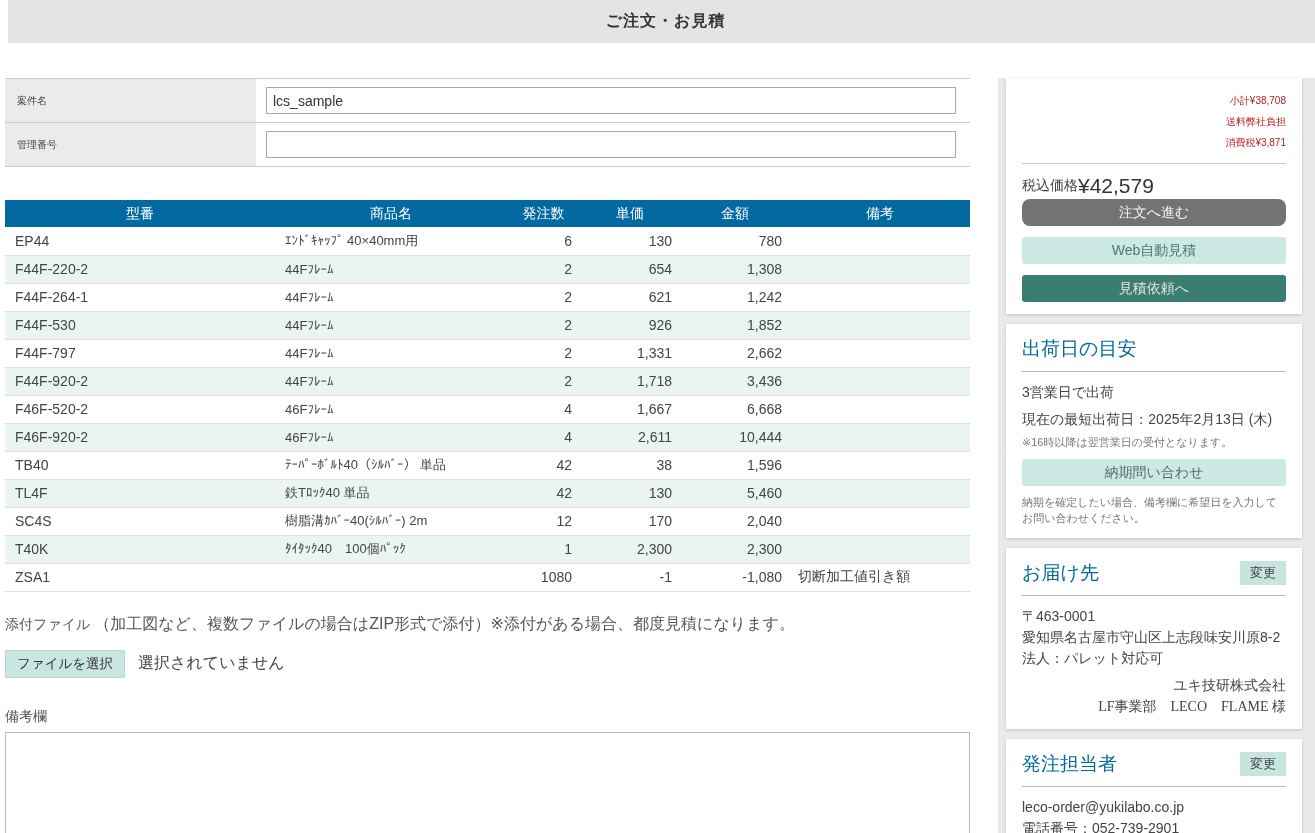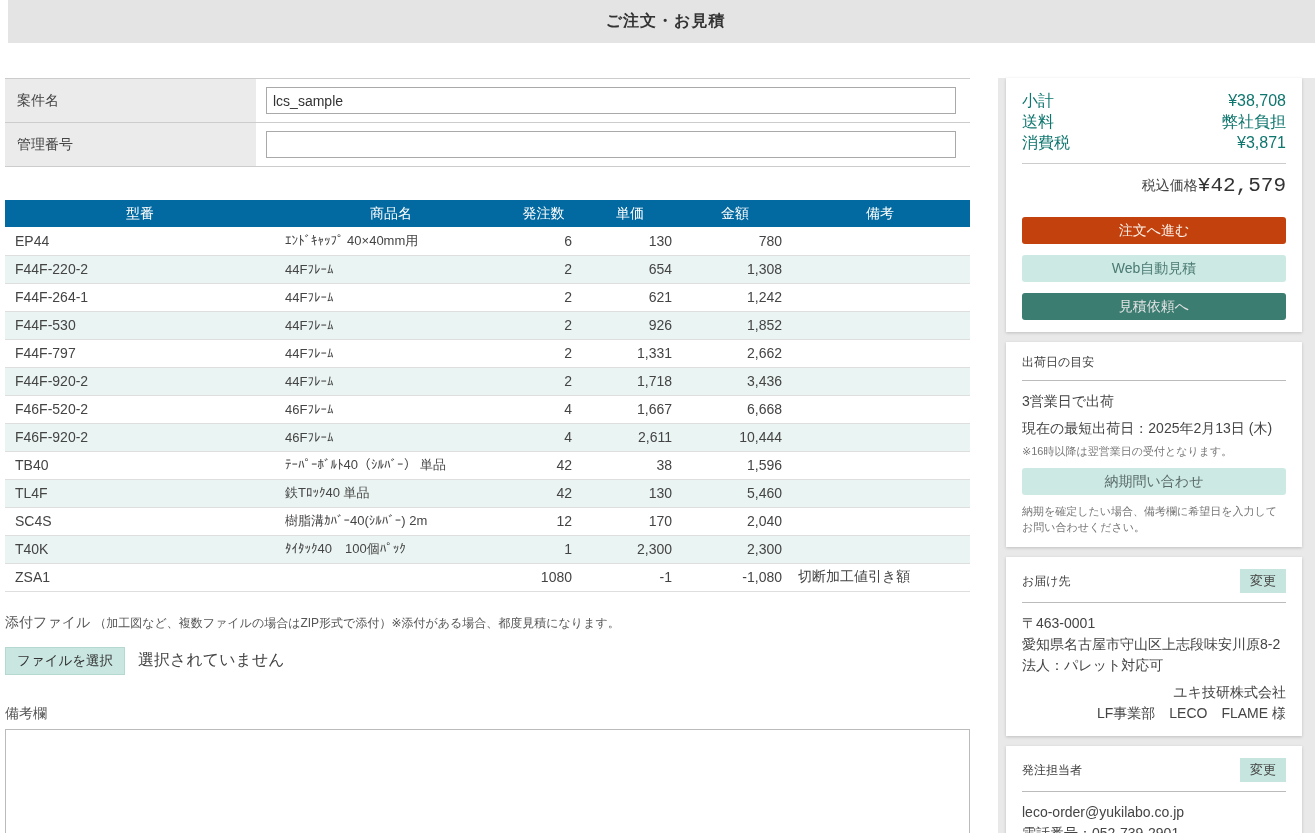--- a/index.html
+++ b/index.html
@@ -18,21 +18,21 @@
   .topbar .title { font-size:16px; font-weight:bold; color:#333; letter-spacing:1px; }
 
   
   .main { position:absolute; left:5px; top:78px; width:965px; }
 
   
   .form-table { width:965px; border-top:1px solid #ccc; }
   .form-row { display:flex; height:44px; border-bottom:1px solid #ccc; align-items:center; }
   .form-label {
     width:253px; height:100%; background:#ebebeb; display:flex; align-items:center;
-    padding-left:12px; font-size:14px; color:#444; border-right:2px solid #fff;
+    padding-left:12px; font-size:10px; color:#444; border-right:2px solid #fff;
   }
   .form-field { flex:1; height:100%; display:flex; align-items:center; padding-left:8px; background:#fff; }
   .form-field input {
     width:690px; height:27px; border:1px solid #a9a9a9; font-size:14px;
     padding:0 6px; color:#333; font-family:"Liberation Sans", sans-serif; background:#fff; outline:none;
   }
 
   
   .items { width:965px; margin-top:33px; border-collapse:collapse; table-layout:fixed; }
   .items th {
@@ -42,21 +42,21 @@
   .items td { height:28px; font-size:14px; color:#444; border-bottom:1px solid #dedede; padding:0 4px; }
   .items tr.alt td { background:#eaf4f2; }
   .items td.left  { text-align:left; padding-left:10px; }
   .items td.prod  { font-size:13px; }
   .items td.num   { text-align:right; padding-right:8px; }
   .items td.note  { text-align:left; padding-left:8px; }
 
   
   .attach { margin-top:22px; }
   .attach-line { font-size:14px; color:#555; }
-  .attach-line .hint { font-size:12px; color:#555; }
+  .attach-line .hint { font-size:16px; color:#555; }
   .attach-row { margin-top:15px; display:flex; align-items:center; }
   .file-btn {
     background:#c9e6e0; border:1px solid #b5d8d1; color:#333; font-size:13.5px;
     padding:4px 11px; cursor:pointer; font-family:"Liberation Sans", sans-serif;
   }
   .file-status { margin-left:13px; font-size:16px; color:#444; }
 
   
   .remarks { margin-top:30px; }
   .remarks-label { font-size:14px; color:#555; }
@@ -68,44 +68,44 @@
 
   
   .sidebar {
     position:absolute; left:998px; top:78px; width:317px; height:755px;
     background:#e9e9e9; padding:0 13px 8px 8px;
   }
   .card {
     background:#fff; box-shadow:0 1px 3px rgba(0,0,0,.18);
     padding:12px 16px; margin-bottom:10px;
   }
-  .sum-row { display:flex; justify-content:space-between; font-size:16px; line-height:21px; color:#0f766e; }
+  .sum-row { display:flex; justify-content:flex-end; font-size:10px; line-height:21px; color:#b91c1c; }
   .divider { border-top:1px solid #ccc; margin:10px 0; }
-  .total-row { display:flex; justify-content:flex-end; align-items:center;font-family:Liberation Mono, monospace; }
+  .total-row { display:flex; justify-content:flex-start; align-items:center; }
   .total-row .lbl { font-size:14px; color:#444; }
   .total-row .val { font-size:21px; color:#333; }
   .btn {
     display:block; width:100%; height:27px; margin-top:11px; border:none; border-radius:3px;
     font-size:14px; cursor:pointer; font-family:"Liberation Sans", sans-serif;
   }
-  .btn-order { background:#c2410c; color:#fdf3ec; margin-top:20px; }
+  .btn-order { background:#737373; color:#fdf3ec; margin-top:1px;border-radius:8px; }
   .btn-web   { background:#cde9e4; color:#4a7a72; }
   .btn-quote { background:#3c7d72; color:#e5e5e5; }
 
-  .card-title { font-size:12px; color:#404040; }
+  .card-title { font-size:19px; color:#0369a1; }
   .card-head { display:flex; justify-content:space-between; align-items:center; }
   .chg-btn {
     background:#c6e5de; border:none; color:#444; font-size:13px; padding:3px 10px;
     cursor:pointer; font-family:Liberation Mono, monospace;
   }
   .card .rule { border-top:1px solid #bbb; margin:9px 0 10px 0; }
   .line14 { font-size:14px; color:#444; line-height:21px; }
   .line-sm { font-size:11px; color:#777; line-height:16px; margin-top:4px; }
   .btn-inq { background:#cde9e4; color:#596b68; margin-top:9px; }
-  .right { text-align:right; }
+  .right { text-align:right;font-family:Liberation Serif, serif; }
   .mt6 { margin-top:6px; }
 </style>
 </head>
 <body>
 
 <div class="page">
 
   <div class="topbar">
     <div class="title">ご注文・お見積</div>
   </div>

